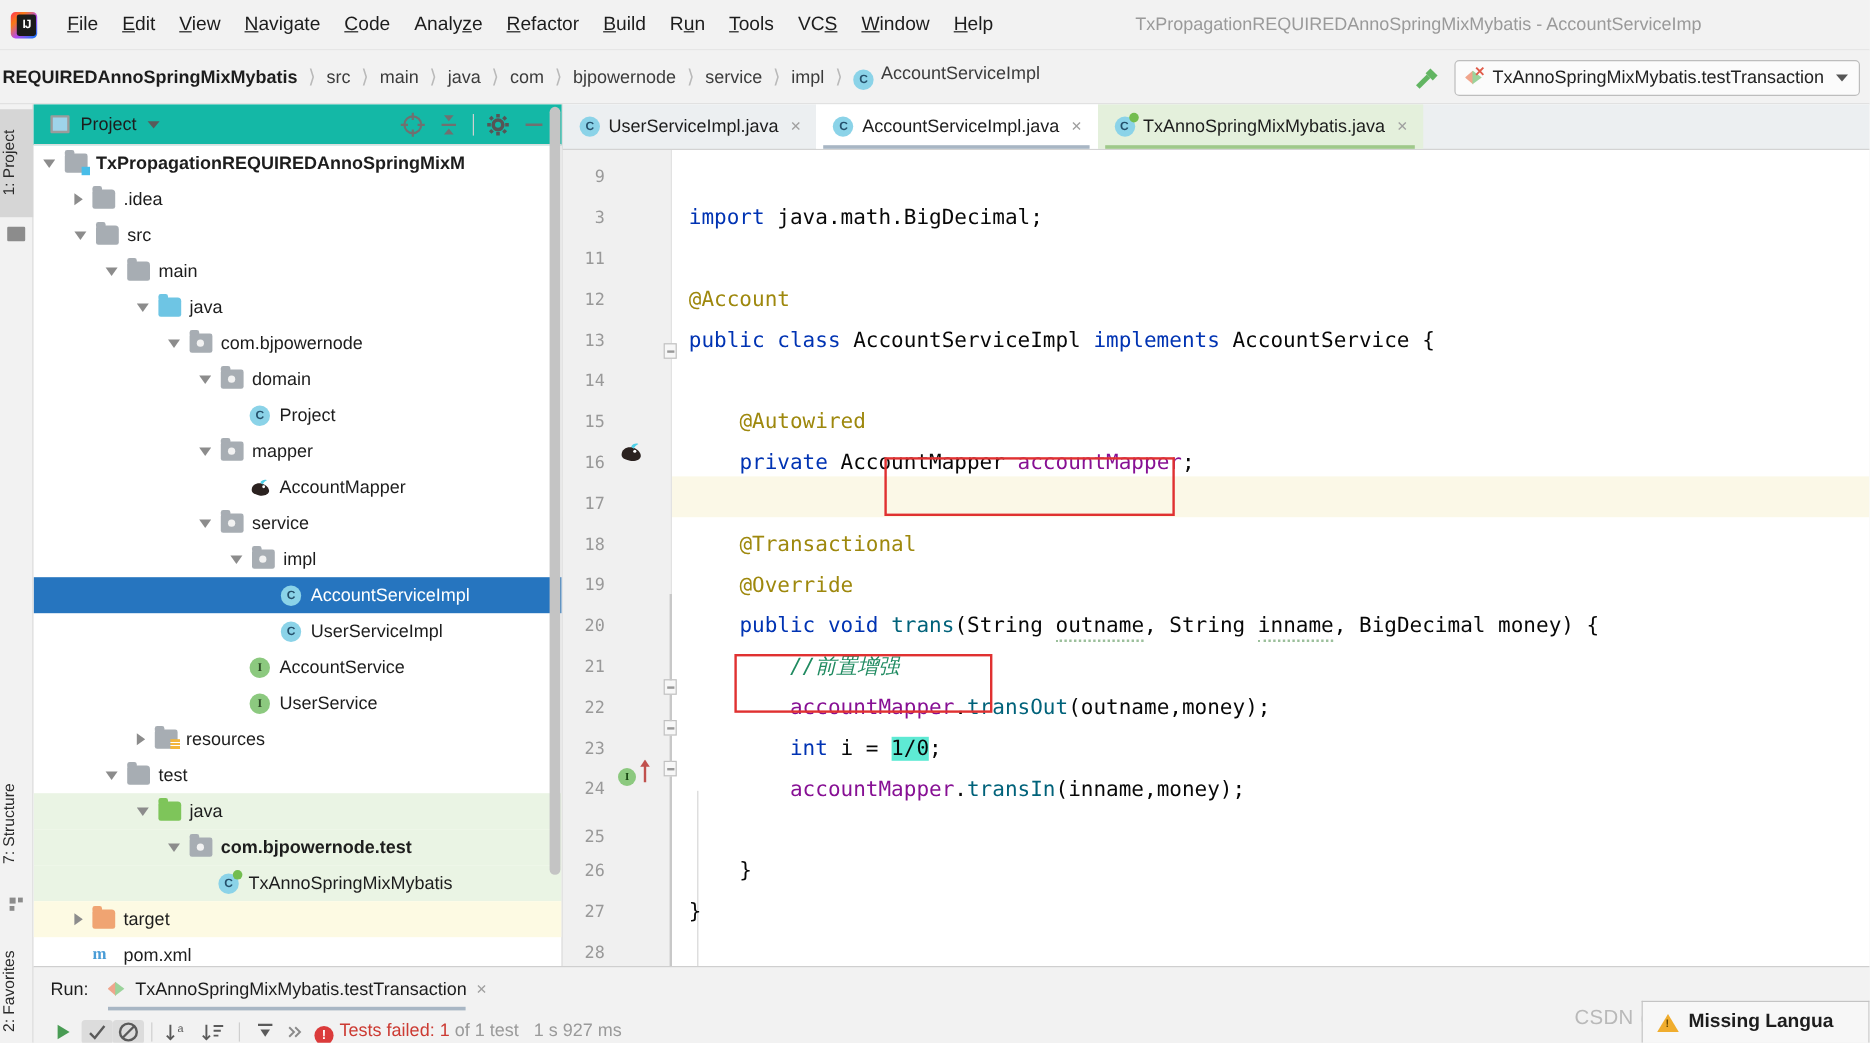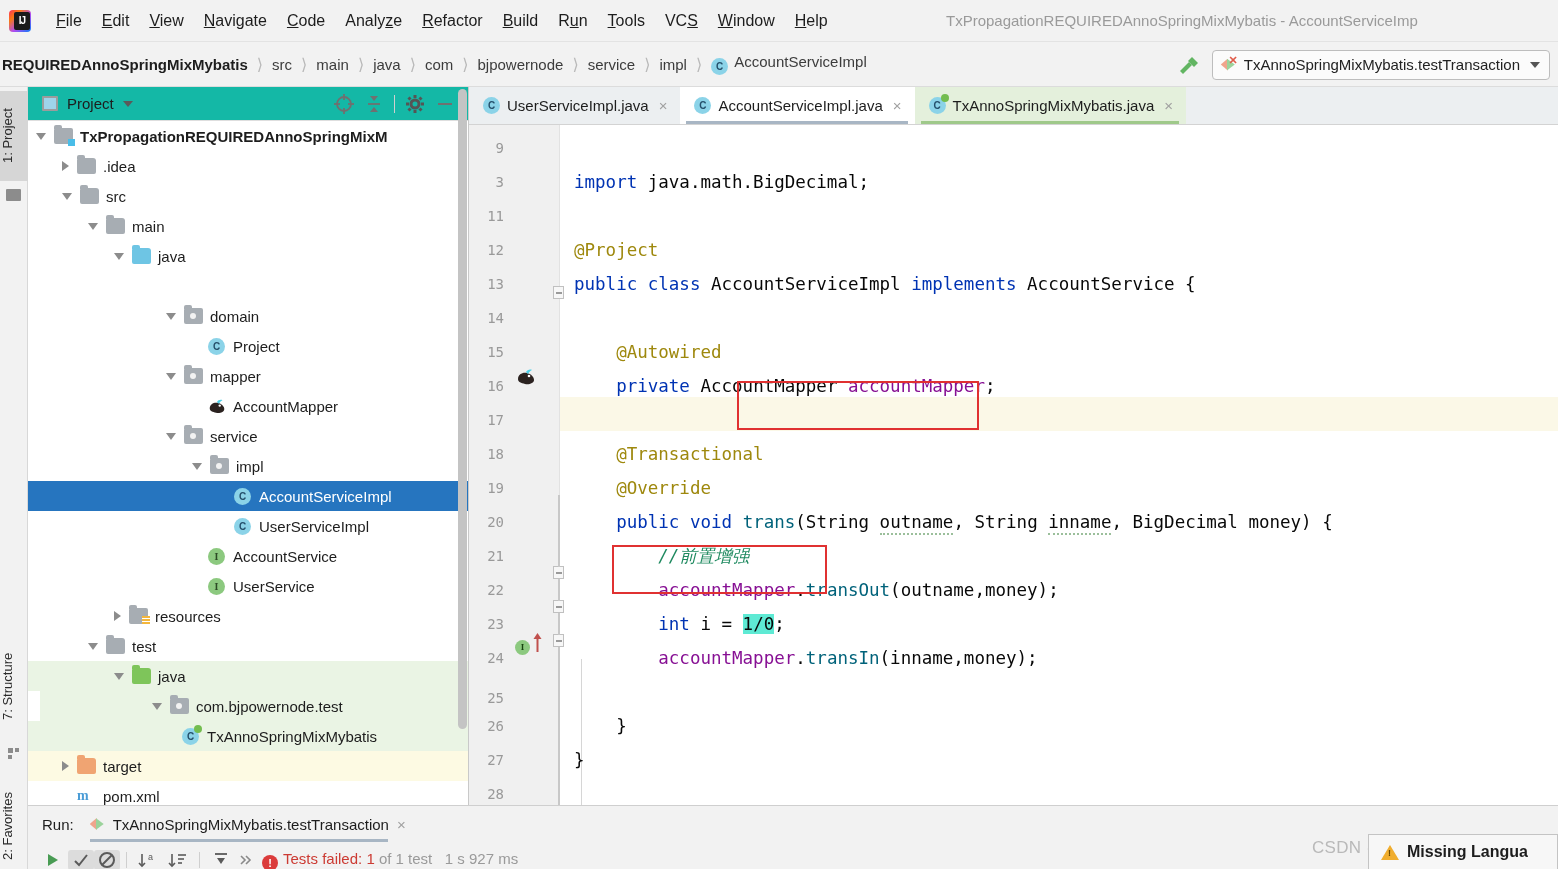--- a/index.html
+++ b/index.html
@@ -448,20 +448,26 @@
           <span class="arrow-d"></span>
           <span class="ic folder"></span>
           <span>main</span>
         </div>
         <div class="trow" style="top: 120px; position: absolute; left: 0px; right: 0px;">
           <span style="display:inline-block;width:86px;flex:0 0 auto;"></span>
           <span class="arrow-d"></span>
           <span class="ic folder-blue"></span>
           <span>java</span>
         </div>
+        <div class="trow" style="top: 150px; position: absolute; left: 0px; right: 0px;">
+          <span style="display:inline-block;width:112px;flex:0 0 auto;"></span>
+          <span class="arrow-d"></span>
+          <span class="ic pkg"></span>
+          <span>com.bjpowernode</span>
+        </div>
         <div class="trow" style="top: 180px; position: absolute; left: 0px; right: 0px;">
           <span style="display:inline-block;width:138px;flex:0 0 auto;"></span>
           <span class="arrow-d"></span>
           <span class="ic pkg"></span>
           <span>domain</span>
         </div>
         <div class="trow" style="top: 210px; position: absolute; left: 0px; right: 0px;">
           <span style="display:inline-block;width:164px;flex:0 0 auto;"></span>
           <span class="arrow-none"></span>
           <span class="ic cls">C</span>
@@ -530,21 +536,21 @@
           <span class="arrow-d"></span>
           <span class="ic folder"></span>
           <span>test</span>
         </div>
         <div class="trow greenbg" style="top: 540px; position: absolute; left: 0px; right: 0px;">
           <span style="display:inline-block;width:86px;flex:0 0 auto;"></span>
           <span class="arrow-d"></span>
           <span class="ic folder-green"></span>
           <span>java</span>
         </div>
-        <div class="trow greenbg" style="top: 570px; position: absolute; left: 12px; right: 0px;">
+        <div class="trow greenbg" style="top: 570px; position: absolute; left: 0px; right: 0px; font-weight: bold;">
           <span style="display:inline-block;width:112px;flex:0 0 auto;"></span>
           <span class="arrow-d"></span>
           <span class="ic pkg"></span>
           <span>com.bjpowernode.test</span>
         </div>
         <div class="trow greenbg" style="top: 600px; position: absolute; left: 0px; right: 0px;">
           <span style="display:inline-block;width:138px;flex:0 0 auto;"></span>
           <span class="arrow-none"></span>
           <span class="ic cls test">C</span>
           <span>TxAnnoSpringMixMybatis</span>
@@ -635,21 +641,21 @@
       <div class="foldline" style="left:89px; top:454px; height:22px;"></div>
       <div class="foldline" style="left:89px; top:488px; height:22px;"></div>
       <div class="foldline" style="left:89px; top:522px; height:192px;"></div>
 
       <div class="indentline" style="left:112px; top:534px; height:180px;"></div>
 
       <div class="codelines" id="codelines">
           <div class="cline" style="top: 6px; left: 14px;"></div>
           <div class="cline" style="top: 40px; left: 14px;"><span class="kw">import</span> java.math.BigDecimal;</div>
           <div class="cline" style="top: 74px; left: 14px;"></div>
-          <div class="cline" style="top: 108px; left: 14px;"><span class="ann">@Project</span></div>
+          <div class="cline" style="top: 108px; left: 14px;"><span class="ann">@Account</span></div>
           <div class="cline" style="top: 142px; left: 14px;"><span class="kw">public</span> <span class="kw">class</span> AccountServiceImpl <span class="kw">implements</span> AccountService {</div>
           <div class="cline" style="top: 176px; left: 14px;"></div>
           <div class="cline" style="top: 210px; left: 14px;">    <span class="ann">@Autowired</span></div>
           <div class="cline" style="top: 244px; left: 14px;">    <span class="kw">private</span> AccountMapper <span class="fld">accountMapper</span>;</div>
           <div class="cline" style="top: 278px; left: 14px;"></div>
           <div class="cline" style="top: 312px; left: 14px;">    <span class="ann">@Transactional</span></div>
           <div class="cline" style="top: 346px; left: 14px;">    <span class="ann">@Override</span></div>
           <div class="cline" style="top: 380px; left: 14px;">    <span class="kw">public</span> <span class="kw">void</span> <span class="mth">trans</span>(String <span class="wavy">outname</span>, String <span class="wavy">inname</span>, BigDecimal money) {</div>
           <div class="cline" style="top: 414px; left: 14px;">        <span class="cmt">//前置增强</span></div>
           <div class="cline" style="top: 448px; left: 14px;">        <span class="fld">accountMapper</span>.<span class="mth">transOut</span>(outname,money);</div>

